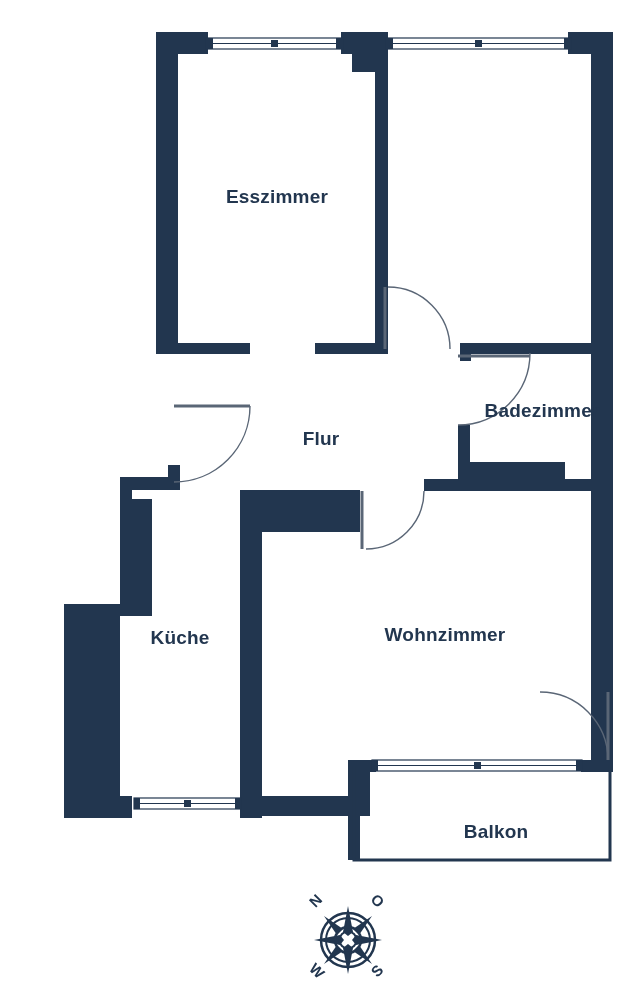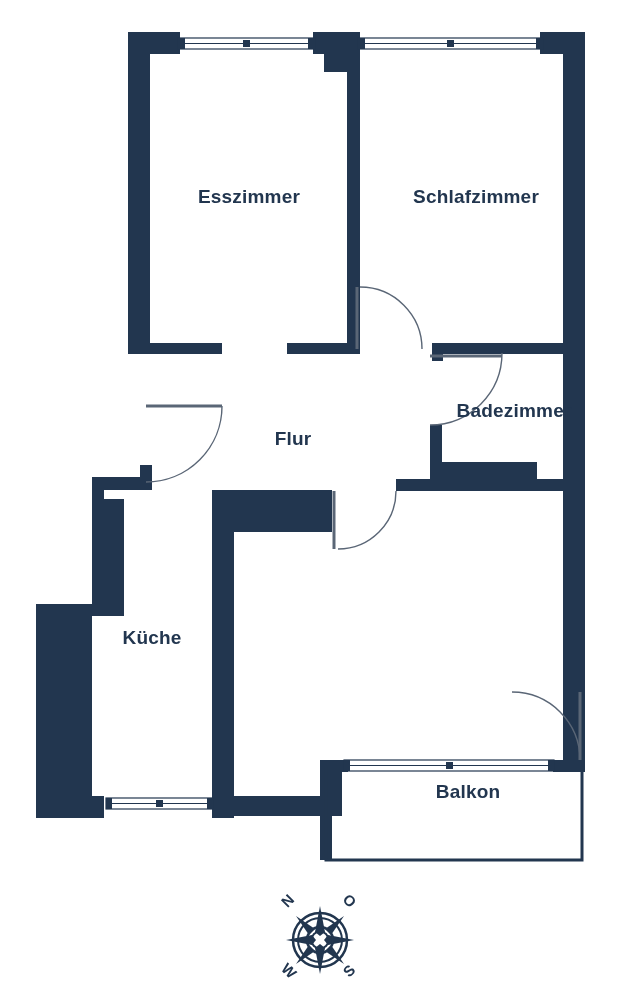--- a/index.html
+++ b/index.html
@@ -11,20 +11,21 @@
     width: 642px;
     height: 1000px;
     font-family: "Liberation Sans", sans-serif;
     overflow: hidden;
   }
   #floorplan-root {
     position: relative;
     width: 544px;
     height: 1000px;
     background: #ffffff;
+    margin-left: 28px;
   }
   #plan-svg {
     position: absolute;
     left: 0;
     top: 0;
     width: 642px;
     height: 1000px;
     display: block;
   }
   .room-label {
@@ -210,25 +211,25 @@
         <line x1="13" y1="0" x2="22" y2="0"></line>
         <line x1="-15.5" y1="-15.5" x2="-9.2" y2="-9.2"></line>
         <line x1="15.5" y1="-15.5" x2="9.2" y2="-9.2"></line>
         <line x1="-15.5" y1="15.5" x2="-9.2" y2="9.2"></line>
         <line x1="15.5" y1="15.5" x2="9.2" y2="9.2"></line>
       </g>
     </g>
   </svg>
 
   <div class="room-label" style="left:249px;top:197px">Esszimmer</div>
-  <div class="room-label" style="left:476px;top:197px">Schlafzimmer</div>
   <div class="room-label" style="left:293px;top:439px">Flur</div>
   <div class="room-label" style="left:514px;top:411px">Badezimmer</div>
   <div class="room-label" style="left:152px;top:638px">Küche</div>
-  <div class="room-label" style="left:468px;top:792px">Balkon</div>
+  <div class="room-label" style="left:417px;top:635px">Wohnzimmer</div>
+  <div class="room-label" style="left:468px;top:832px">Balkon</div>
 
   <div class="compass-wrap">
     <div class="compass-letter" style="left:14px;top:4px;transform:rotate(-45deg)">N</div>
     <div class="compass-letter" style="left:76px;top:4px;transform:rotate(45deg)">O</div>
     <div class="compass-letter" style="left:14px;top:74px;transform:rotate(45deg)">W</div>
     <div class="compass-letter" style="left:76px;top:74px;transform:rotate(-45deg)">S</div>
   </div>
 
 </div>
 

